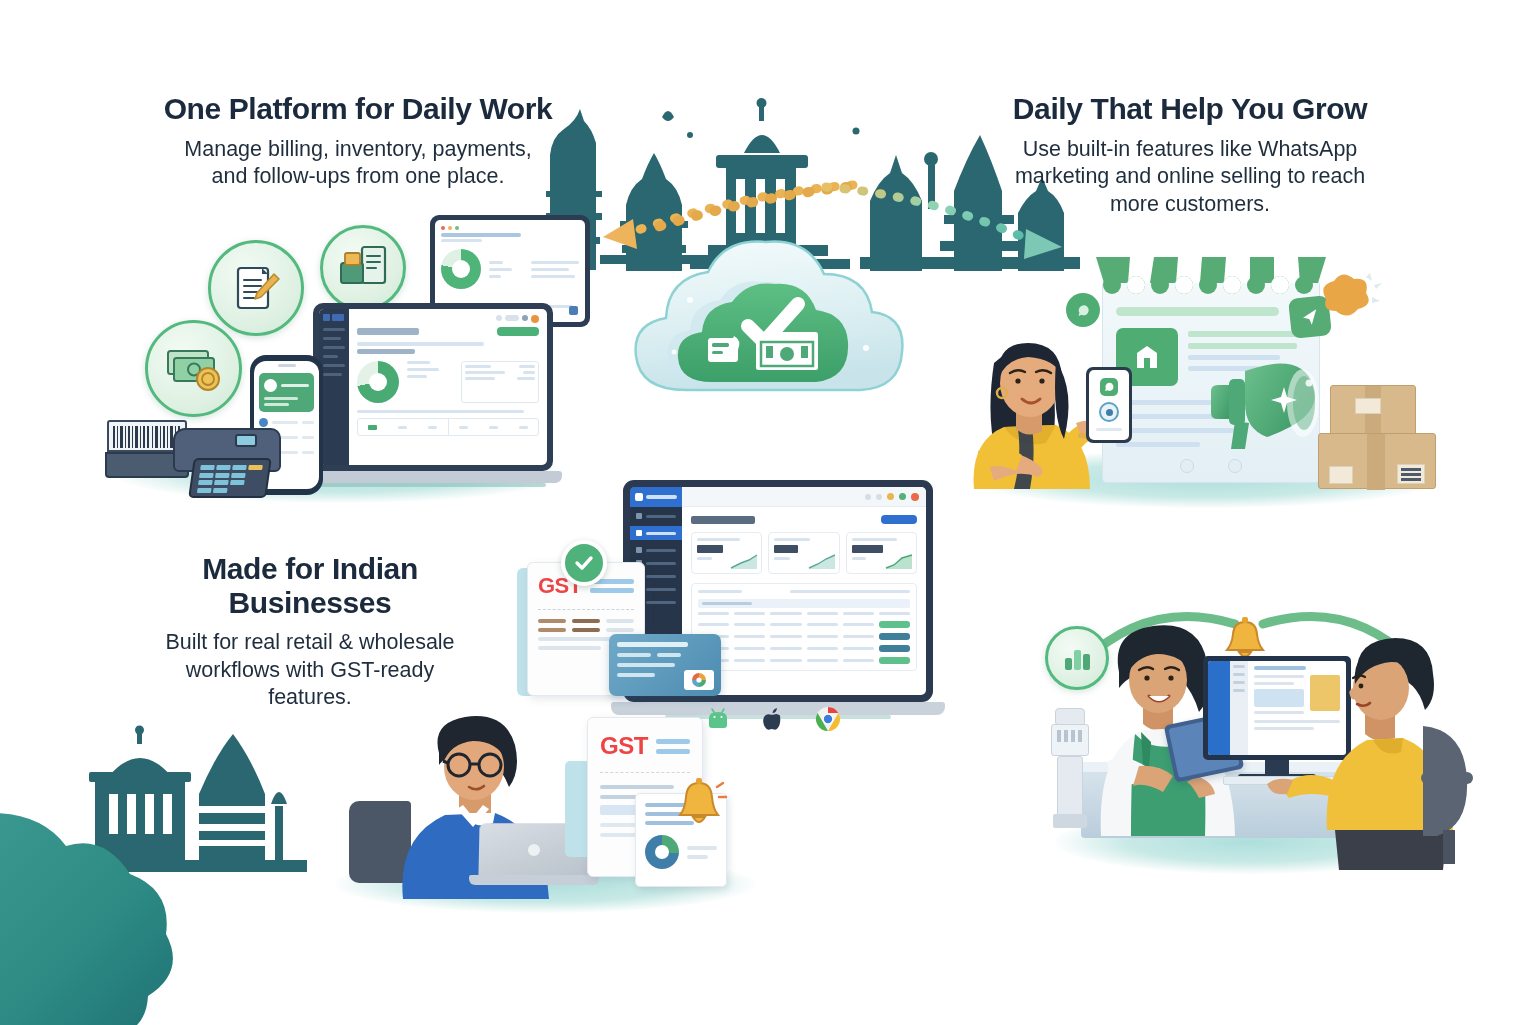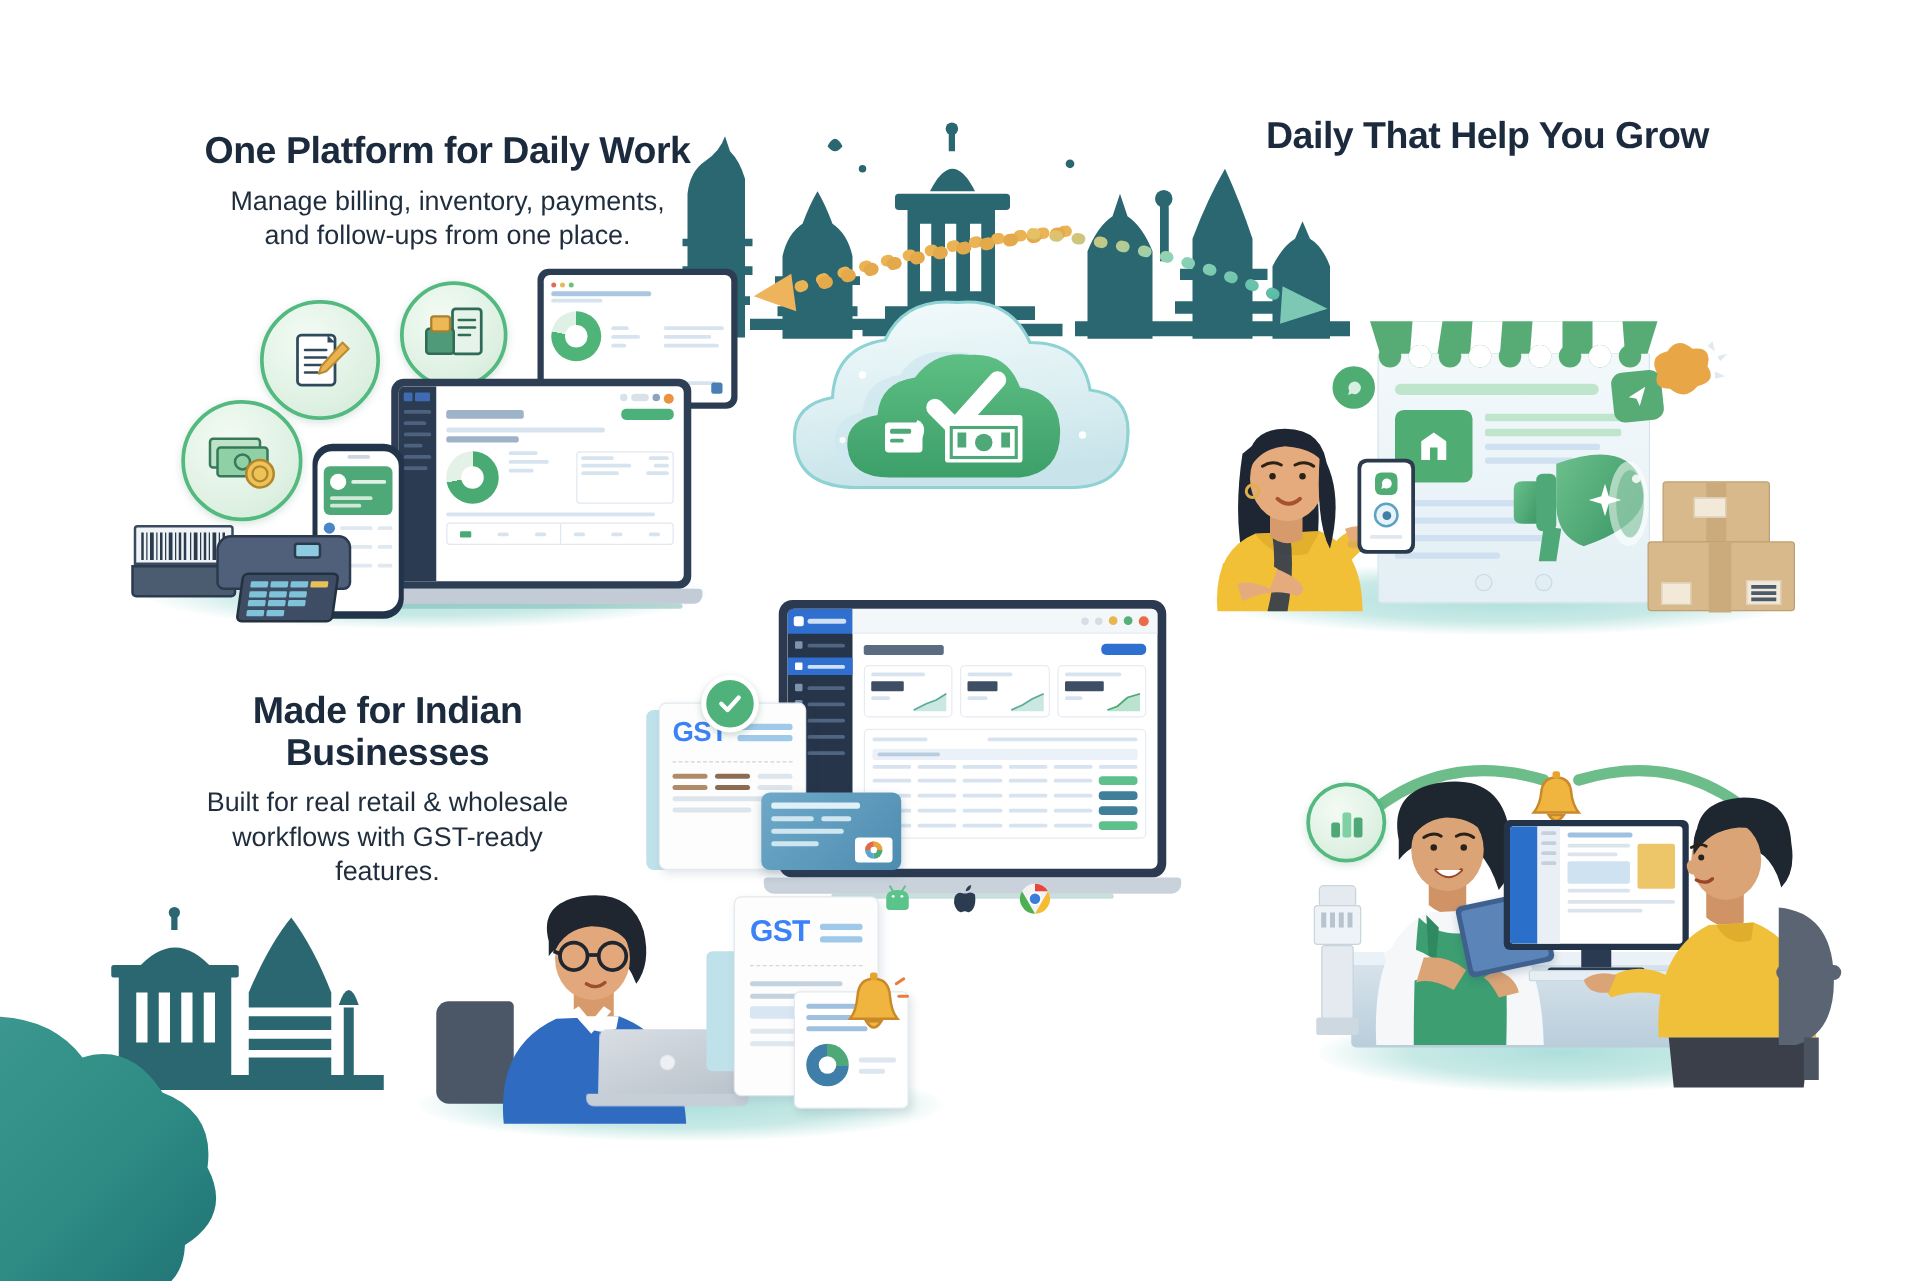--- a/index.html
+++ b/index.html
@@ -61,21 +61,21 @@
   .ln.sm { height:3px; }
   .ln.dk { background:#9fb3c8; }
 
   .blur-soft { filter: blur(.35px); }
 
   
   .gstdoc {
     background:#fdfdfd; border:1px solid #e3e9ef; border-radius:6px;
     box-shadow: 2px 3px 8px rgba(40,70,100,.13);
   }
-  .gst-text { font-weight:800; color:#3b82f6; letter-spacing:-.5px; }
+  .gst-text { font-weight:800; color:#ef4444; letter-spacing:-.5px; }
 
   
   .box { background:#d8b98b; border:1px solid #bf9f70; border-radius:3px; }
 
   
   svg { display:block; overflow:visible; }
 </style>
 </head>
 <body>
 
@@ -173,28 +173,31 @@
       <linearGradient id="ag" x1="0" y1="0" x2="1" y2="1">
         <stop offset="0%" stop-color="#e8c063"></stop>
         <stop offset="45%" stop-color="#8ed3b6"></stop>
         <stop offset="100%" stop-color="#55b8a5"></stop>
       </linearGradient>
     </defs>
     <path d="M6 12 Q110 20 212 66" fill="none" stroke="url(#ag)" stroke-width="9" stroke-linecap="round" stroke-dasharray="2 16"></path>
     <path d="M206 54 L242 72 L204 84 Z" fill="#7cc8b4"></path>
   </svg>
 
-  <div class="blk" style="left:148px; top:92px; width:420px; text-align:center;margin-top:12px;">
+  <div class="blk" style="left:148px; top:92px; width:420px; text-align:center;">
     <h2 class="head">One Platform for Daily Work</h2>
     <p class="sub">Manage billing, inventory, payments,
 and follow-ups from one place.</p>
   </div>
 
   <div class="blk" style="left:985px; top:92px; width:410px; text-align:center;">
     <h2 class="head">Daily That Help You Grow</h2>
+    <p class="sub">Use built-in features like WhatsApp
+marketing and online selling to reach
+more customers.</p>
   </div>
 
   <div class="blk" style="left:140px; top:552px; width:340px; text-align:center;">
     <h2 class="head">Made for Indian
 Businesses</h2>
     <p class="sub">Built for real retail &amp; wholesale
 workflows with GST-ready
 features.</p>
   </div>
 

